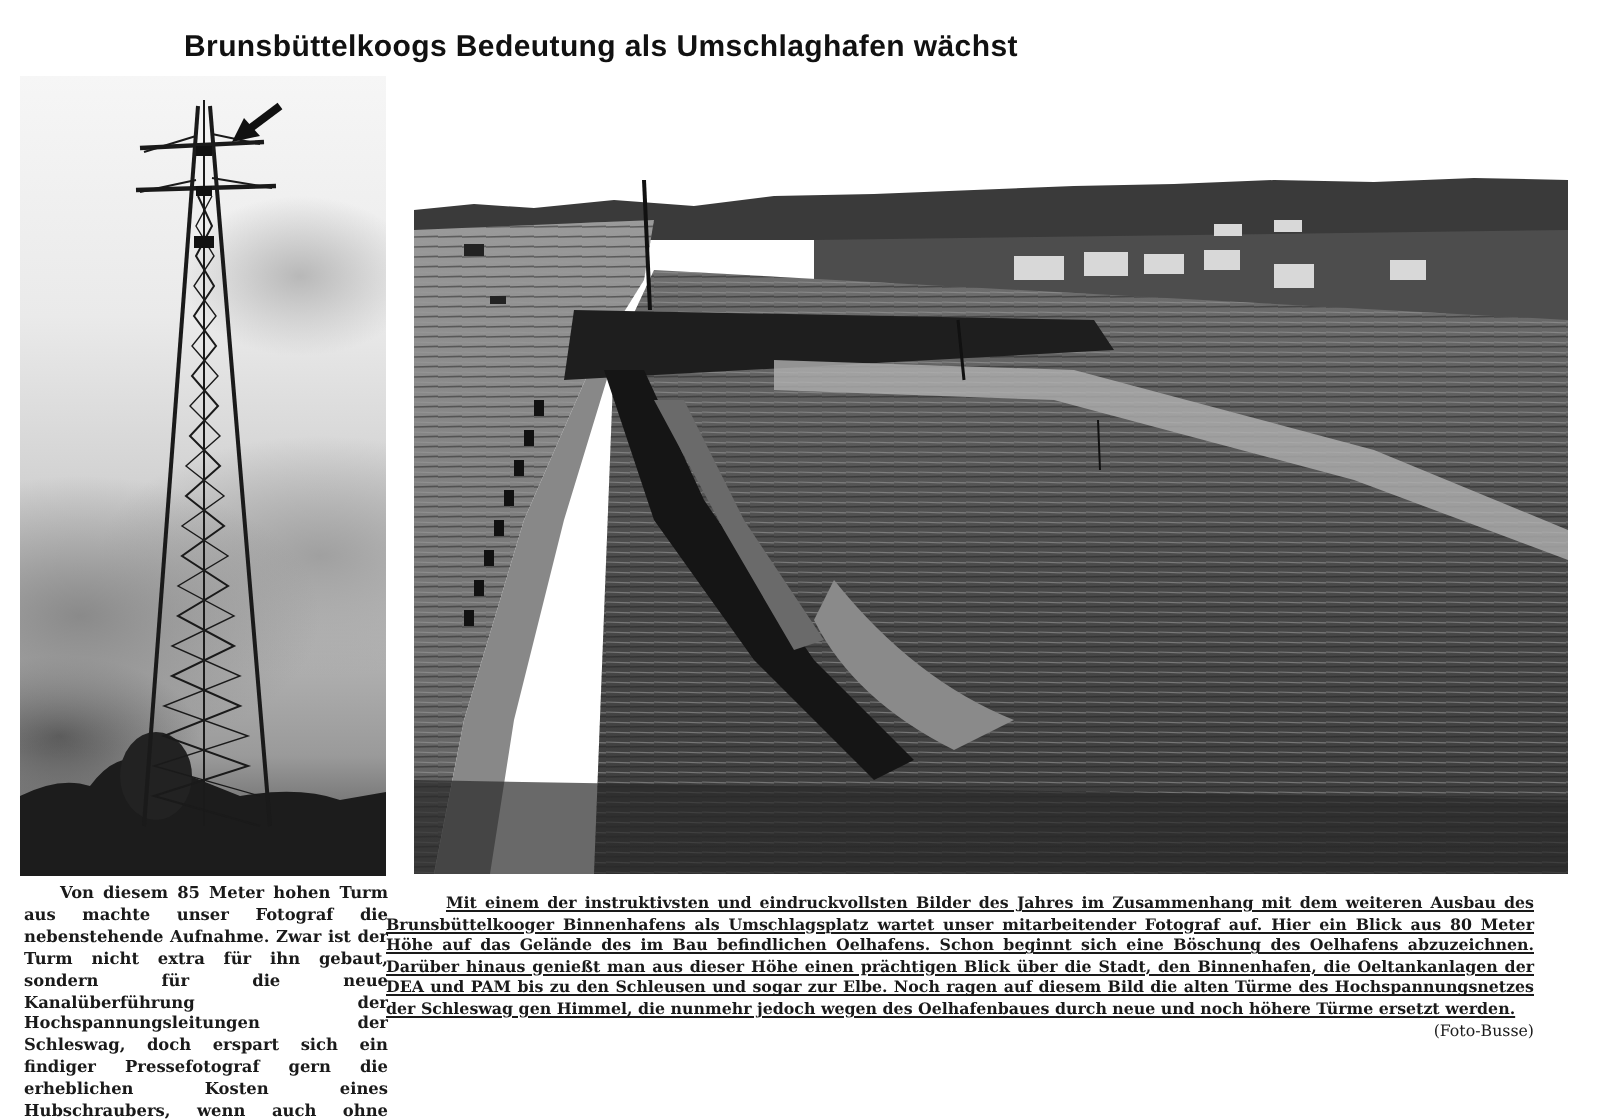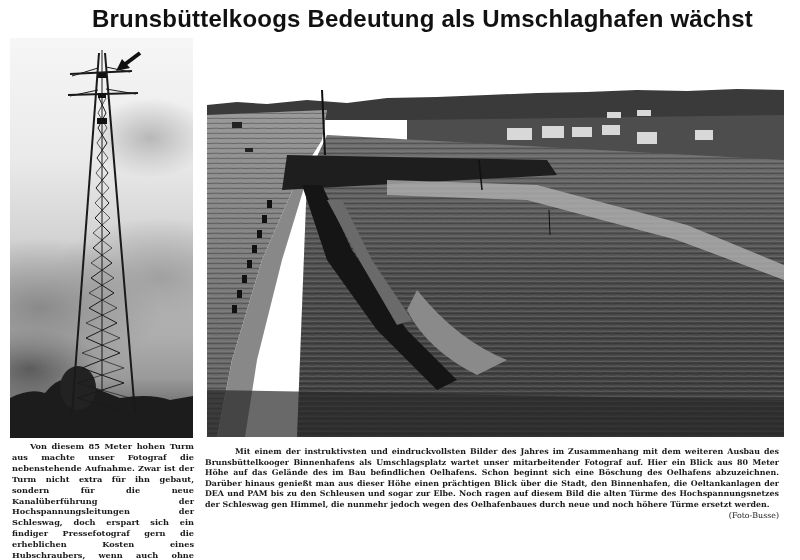--- a/index.html
+++ b/index.html
@@ -1,22 +1,22 @@
 <!DOCTYPE html>
 <html><head>
 <meta charset="utf-8">
 <style>
   * { margin: 0; padding: 0; box-sizing: border-box; }
   html, body { width: 800px; height: 560px; background: #ffffff; overflow: hidden; }
   body { position: relative; font-family: "DejaVu Serif", serif; color: #111; }
 
   .headline {
-    position: absolute; left: 92px; top: 5px; width: 640px; height: 32px;
+    position: absolute; left: 92px; top: 15px; width: 640px; height: 32px;
     font-family: "Liberation Sans", sans-serif; font-weight: bold;
-    font-size: 24px; letter-spacing: 0.2px; color: #111; white-space: nowrap;
+    font-size: 15px; letter-spacing: 0.2px; color: #111; white-space: nowrap;
   }
 
   
   .photo-tower {
     position: absolute; left: 10px; top: 38px; width: 183px; height: 400px;
     background:
       radial-gradient(ellipse 60px 40px at 140px 100px, #b8b8b8 0%, rgba(255,255,255,0) 100%),
       radial-gradient(ellipse 120px 70px at 30px 270px, #8a8a8a 0%, rgba(255,255,255,0) 100%),
       radial-gradient(ellipse 110px 60px at 150px 240px, #a0a0a0 0%, rgba(255,255,255,0) 100%),
       radial-gradient(ellipse 70px 40px at 20px 330px, #555 0%, rgba(255,255,255,0) 100%),
@@ -33,23 +33,23 @@
   .credit { font-weight: normal; float: right; }
 
   
   .photo-harbor {
     position: absolute; left: 207px; top: 60px; width: 577px; height: 377px;
     overflow: hidden; background: #ffffff;
   }
   .photo-harbor svg { position: absolute; left: 0; top: 0; }
 
   .caption-main {
-    position: absolute; left: 205px; top: 447px; width: 574px;
+    position: absolute; left: 193px; top: 447px; width: 574px;
     font-size: 7.9px; line-height: 10.6px; font-weight: bold;
-    text-align: justify; text-indent: 30px; color: #1a1a1a;
+    text-align: justify; text-indent: 30px; color: #1a1a1a; text-decoration: underline;
   }
 </style>
 </head>
 <body>
 
 <h1 class="headline">Brunsbüttelkoogs Bedeutung als Umschlaghafen wächst</h1>
 
 <div class="photo-tower">
   <svg width="183" height="400" viewBox="0 0 183 400">
 

